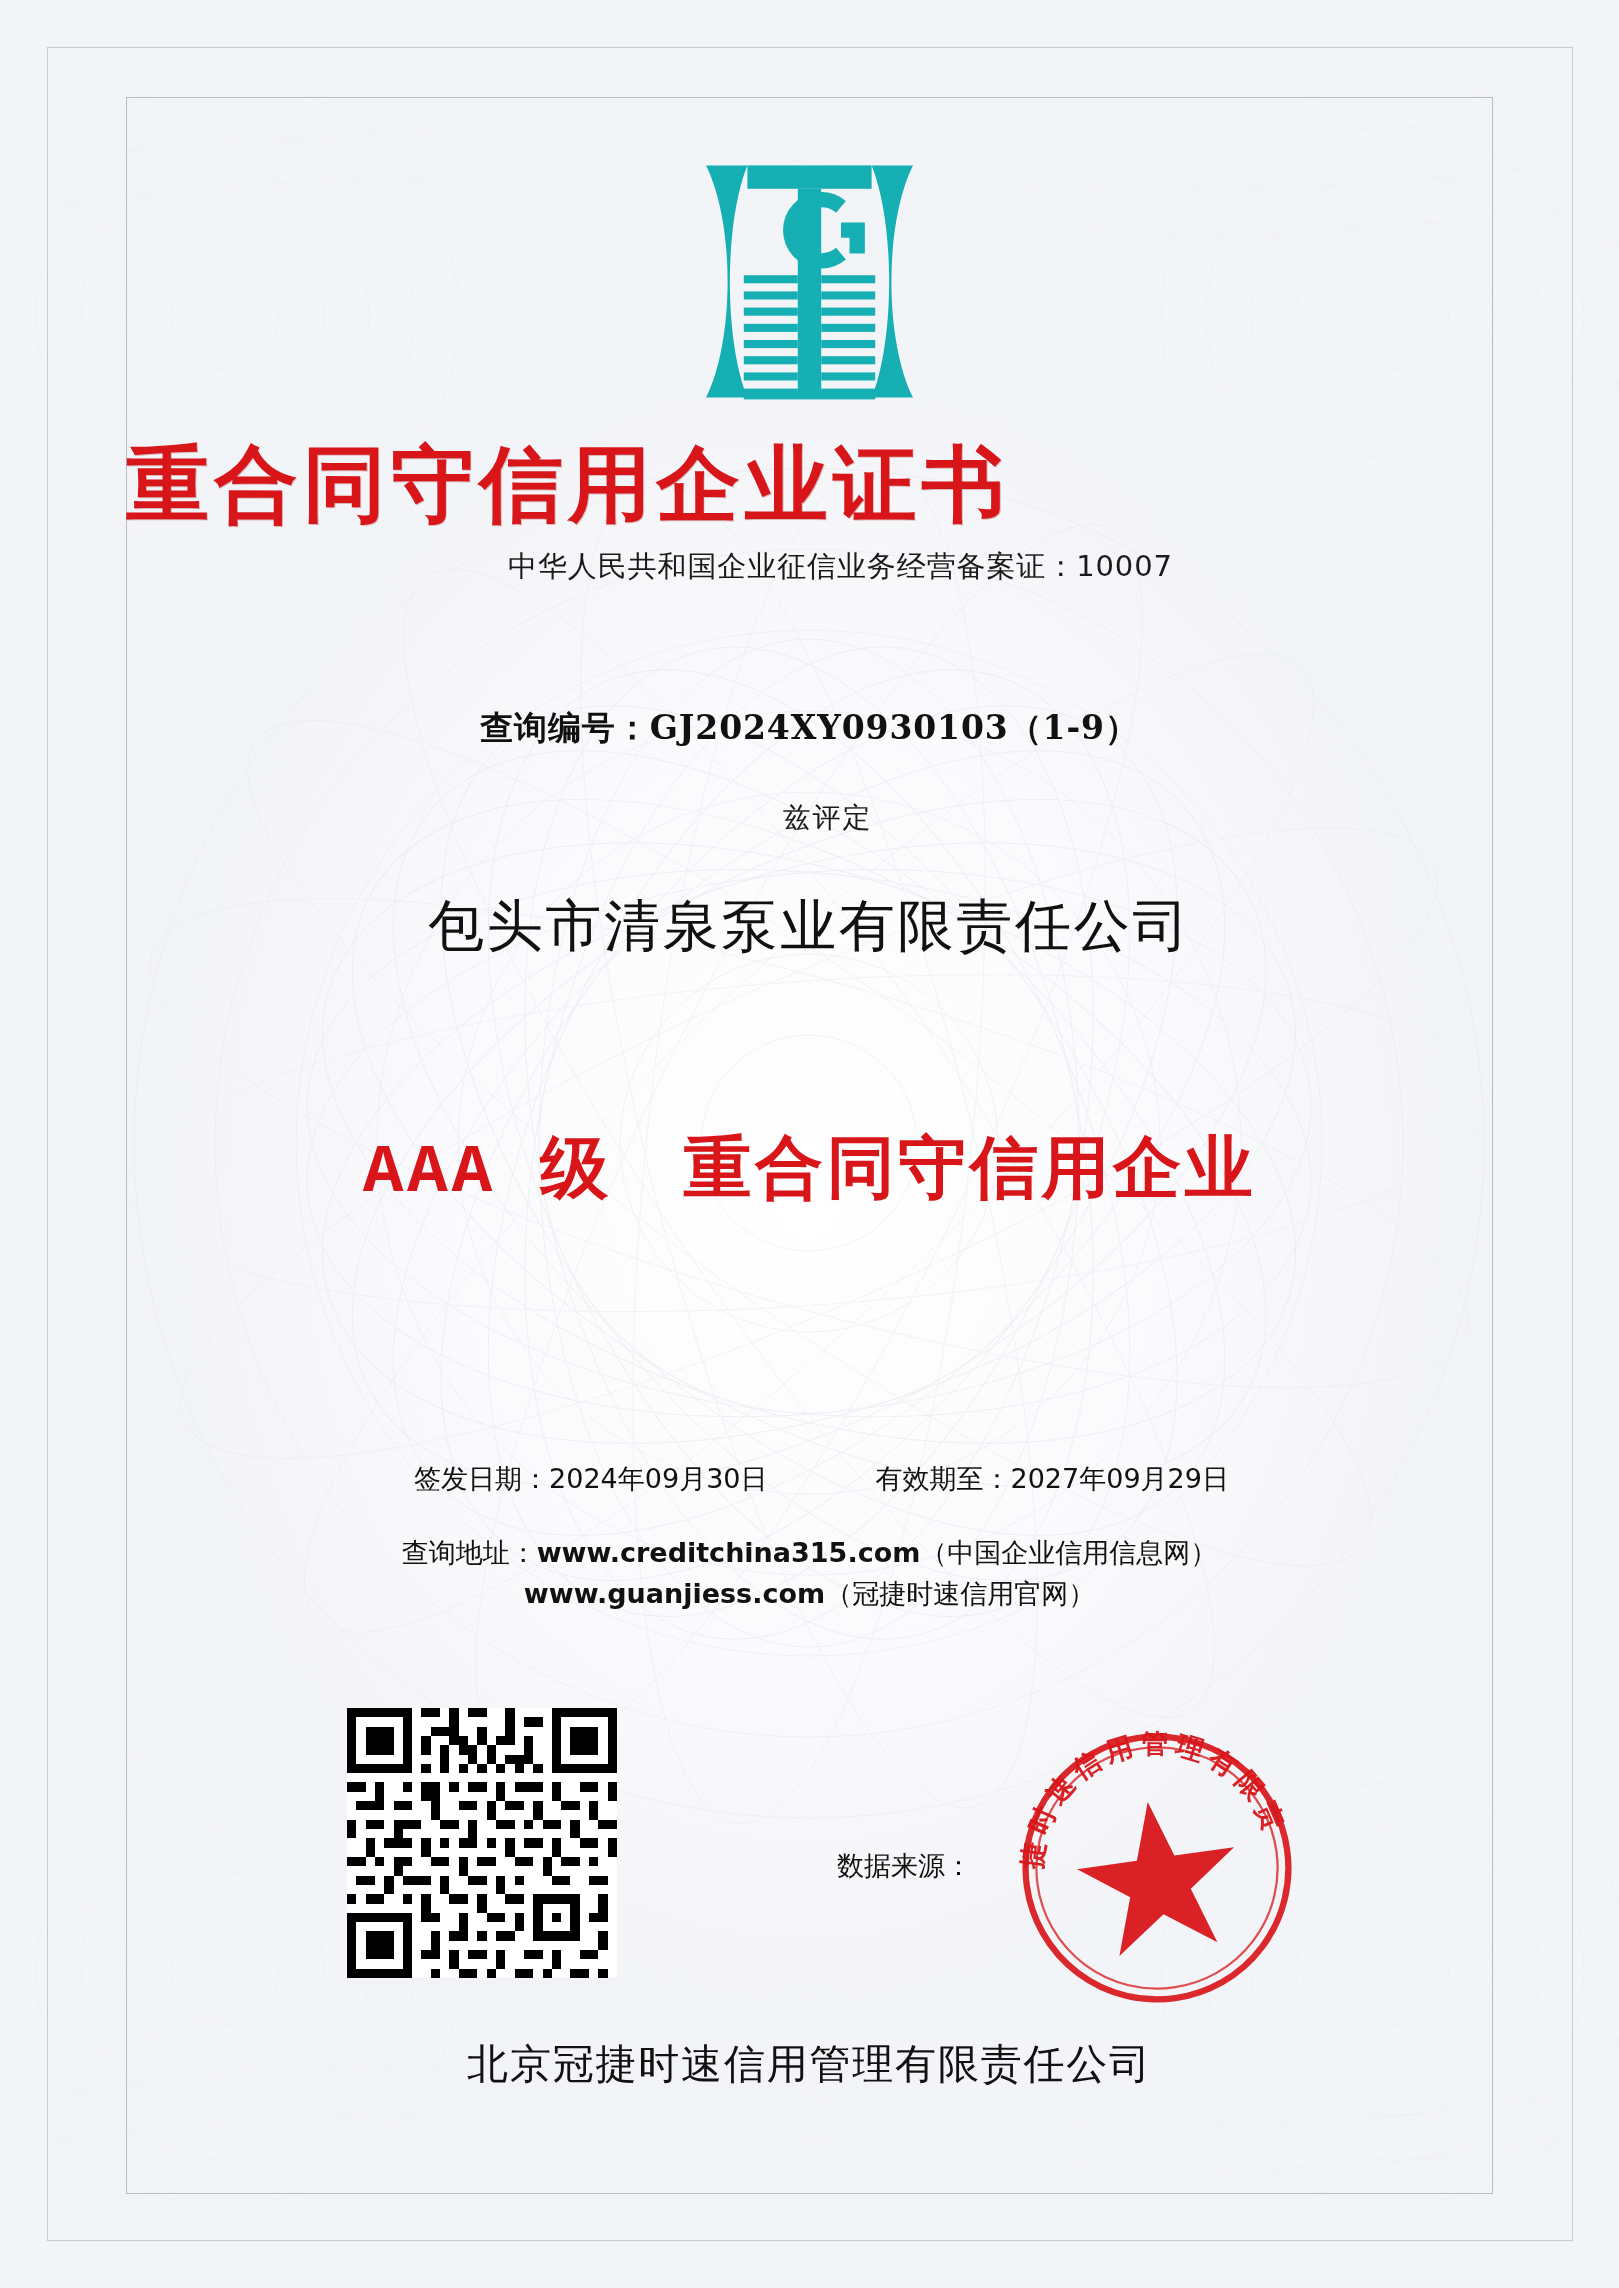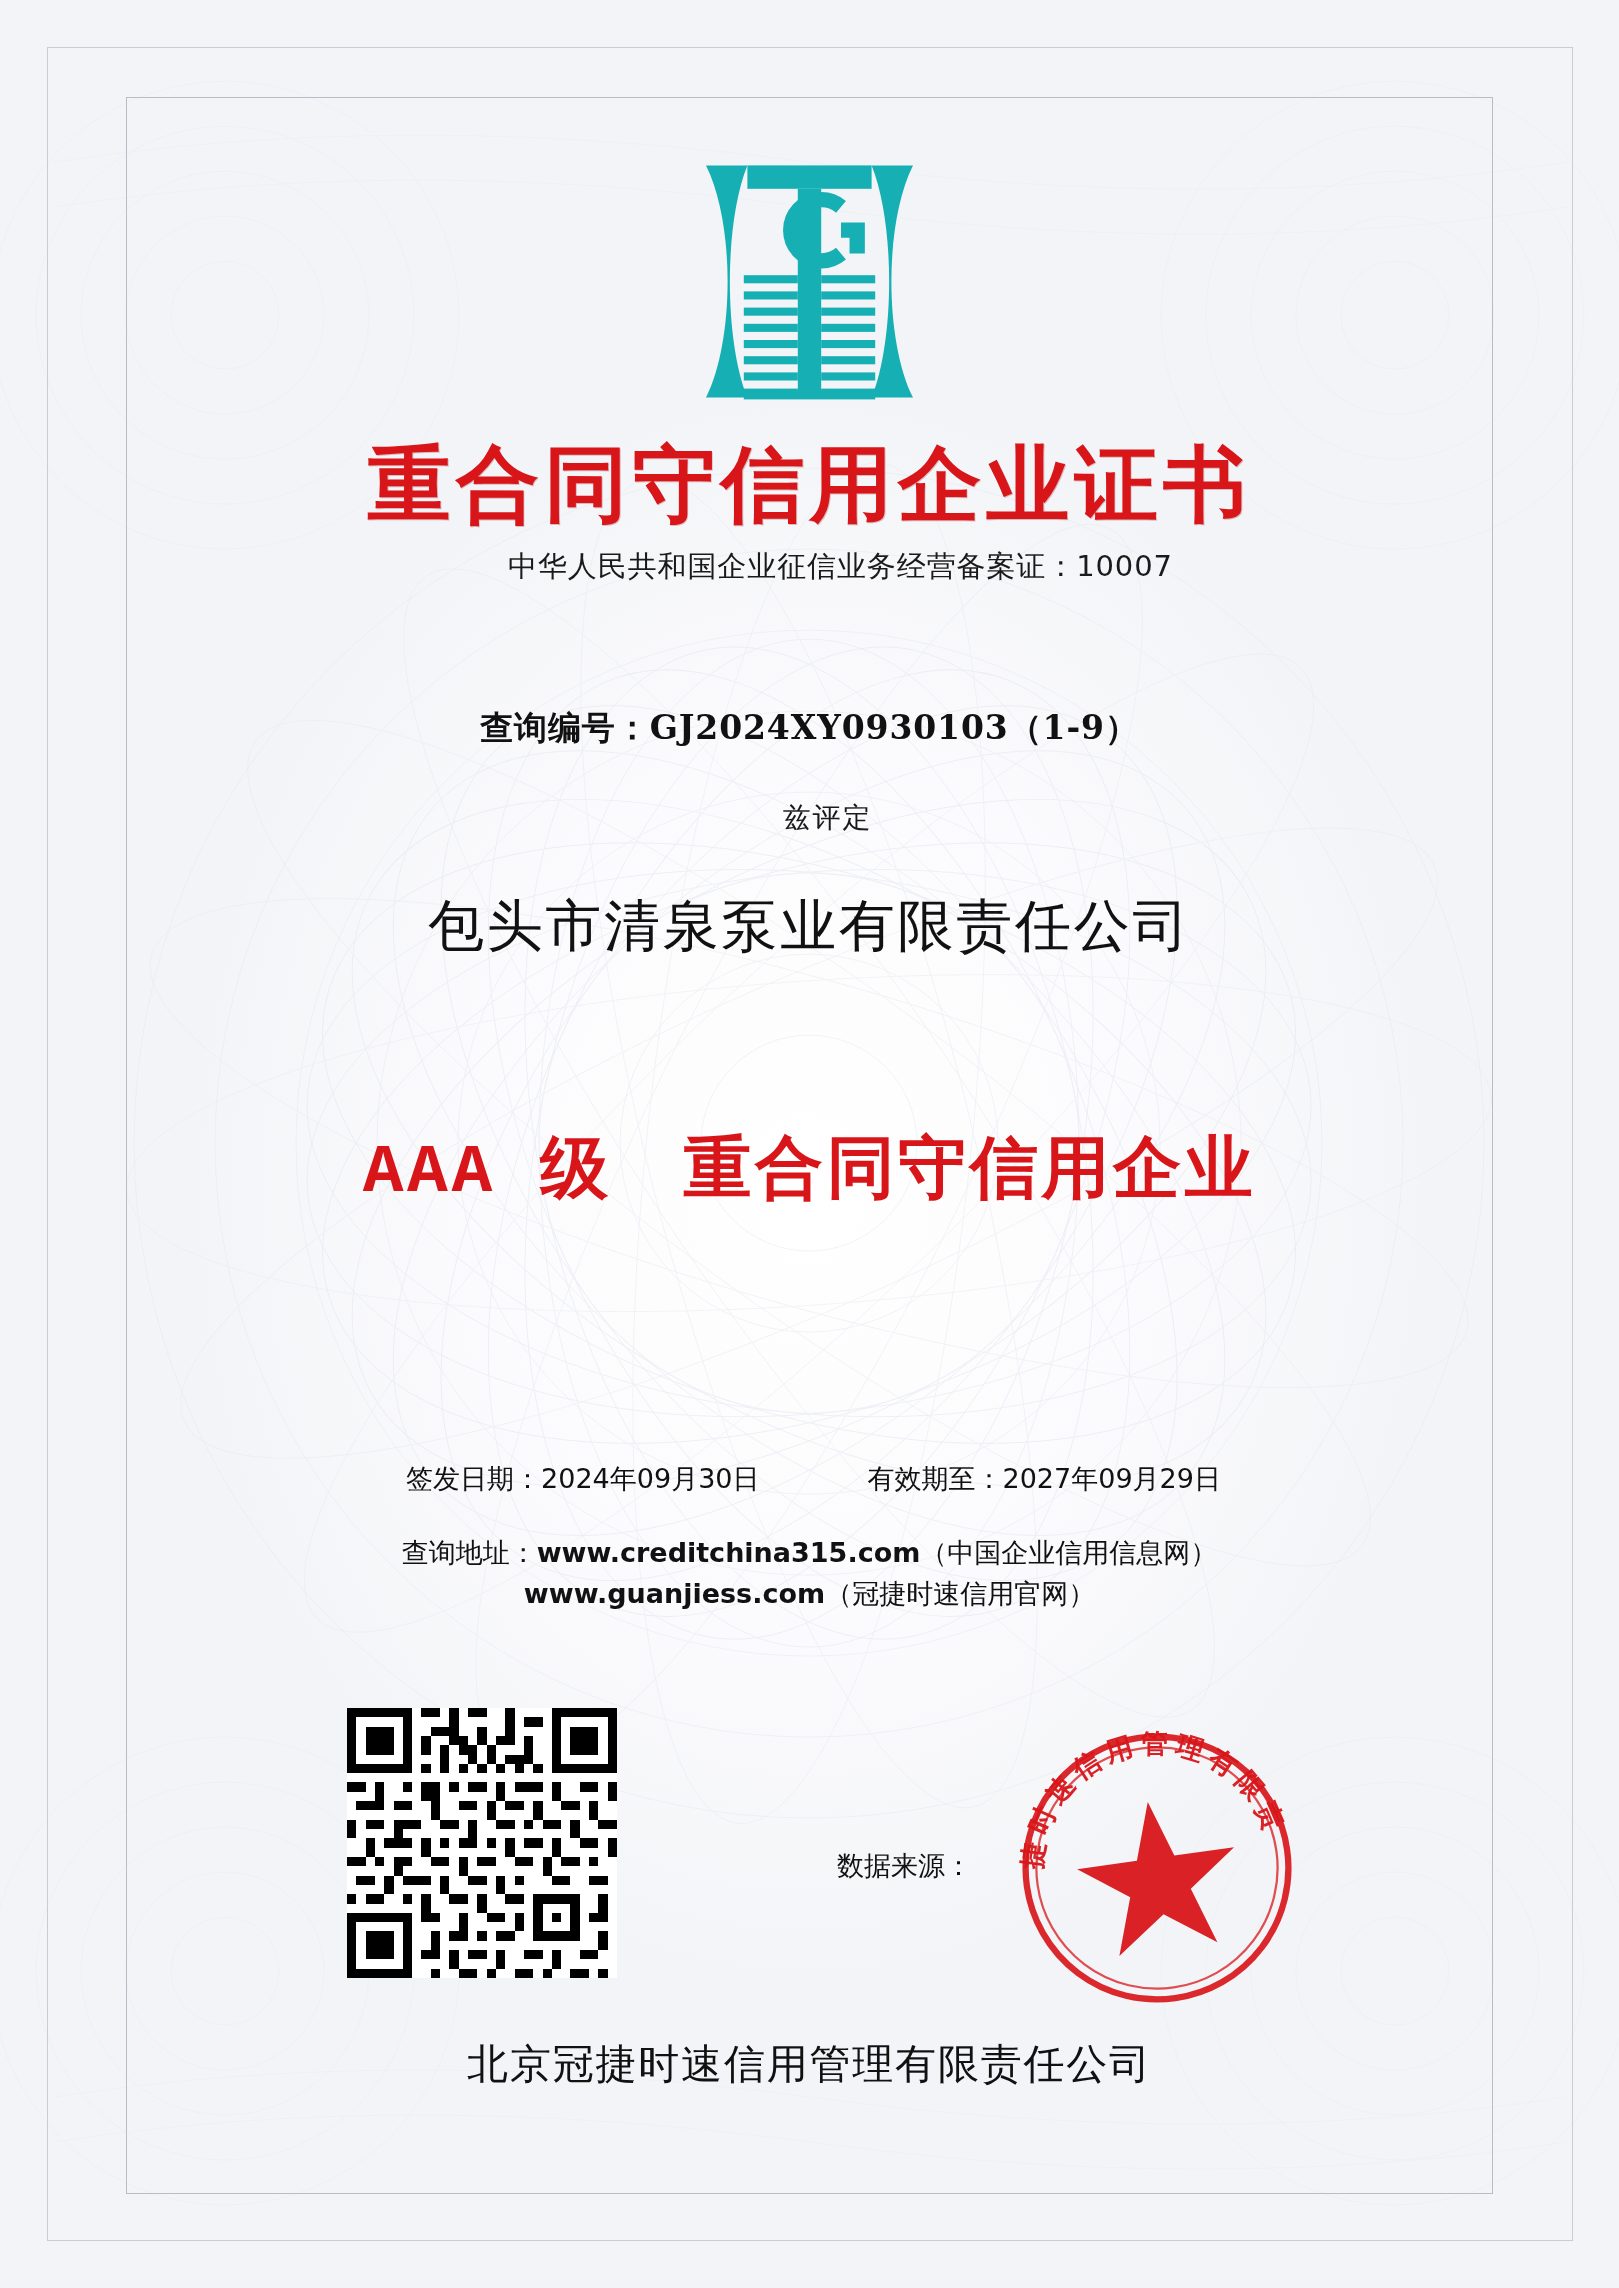--- a/index.html
+++ b/index.html
@@ -72,21 +72,21 @@
     text-align: center;
   }
   .logo-wrap svg { display: inline-block; }
 
   
   .main-title {
     position: absolute;
     top: 333px;
     left: 0;
     width: 100%;
-    text-align: center;
+    text-align: left;
     color: #d8161a;
     font-family: "DejaVu Sans", sans-serif;
     font-weight: 700;
     font-size: 83px;
     letter-spacing: 5.4px;
     text-shadow: 0.9px 0.9px 0 rgba(140,10,12,0.25);
   }
   .sub-title {
     position: absolute;
     top: 450px;
@@ -145,21 +145,21 @@
     font-family: Liberation Mono, monospace;
     font-weight: 700;
     font-size: 68px;
     letter-spacing: 3.6px;
   }
 
   
   .dates {
     position: absolute;
     top: 1364px;
-    left: 4px;
+    left: 12px;
     width: 100%;
     display: flex;
     justify-content: center;
     gap: 108px;
     color: #111;
     font-family: "DejaVu Sans", sans-serif;
     font-size: 27px;
   }
   .addr-block {
     position: absolute;

